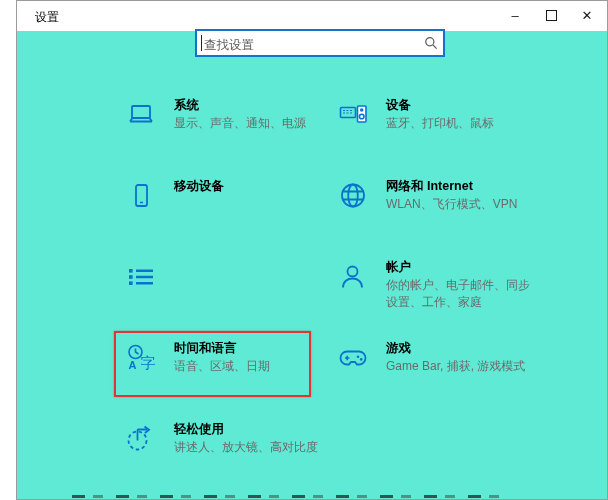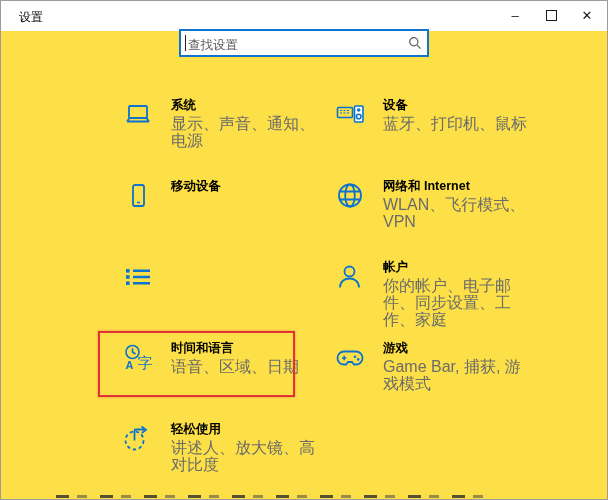--- a/index.html
+++ b/index.html
@@ -1,39 +1,39 @@
 <!DOCTYPE html>
 <html><head>
 <meta charset="utf-8">
 <style>
   html,body{margin:0;padding:0;background:#fff;}
   body{width:608px;height:500px;position:relative;font-family:"Liberation Sans","DejaVu Sans",sans-serif;-webkit-font-smoothing:antialiased;}
-  .window{position:absolute;inset:0;background:#fde047;border:1px solid #9b9b9b;box-sizing:border-box;overflow:hidden;}
+  .window{position:absolute;inset:0;background:#5eead4;border:1px solid #9b9b9b;box-sizing:border-box;overflow:hidden;margin-left:16px;}
 
   
   .titlebar{position:absolute;top:0;left:0;right:0;height:30px;background:#fff;}
   .window-title{position:absolute;left:18px;top:8px;font-size:12px;color:#000;}
   .controls{position:absolute;right:2px;top:1px;display:flex;}
   .ctrl-btn{width:36px;height:27px;display:flex;align-items:center;justify-content:center;color:#1a1a1a;font-size:13px;cursor:default;}
   .max-box{width:9px;height:9px;border:1px solid #1a1a1a;display:inline-block;}
 
   
   .search-wrap{position:absolute;left:178px;top:28px;width:250px;height:28px;}
   .search-input{width:100%;height:100%;box-sizing:border-box;border:2px solid #1374cf;padding:4px 26px 0 7px;font-size:12.5px;color:#333;outline:none;font-family:inherit;}
   .search-input::placeholder{color:#5a5a5a;opacity:1;}
   .caret{position:absolute;left:6px;top:6px;width:1px;height:16px;background:#222;}
   .mag{position:absolute;right:7px;top:7px;}
 
   
-  .grid{position:absolute;left:108px;top:90px;width:426px;display:grid;grid-template-columns:212px 212px;grid-auto-rows:81px;}
+  .grid{position:absolute;left:95px;top:90px;width:426px;display:grid;grid-template-columns:212px 212px;grid-auto-rows:81px;}
   .tile{display:flex;padding:6px 0 0 13px;box-sizing:border-box;cursor:default;}
   .icon-box{width:49px;flex:0 0 49px;padding-top:2px;}
   .tile-text{width:152px;}
   .tile-title{font-size:12.5px;font-weight:700;color:#000;line-height:16px;}
-  .tile-sub{font-size:16px;color:#6b6b6b;line-height:17px;margin-top:2px;}
+  .tile-sub{font-size:12px;color:#6b6b6b;line-height:17px;margin-top:2px;}
 
   
   .highlight-box{position:absolute;left:97px;top:330px;width:197px;height:66px;border:2px solid #e23434;box-sizing:border-box;pointer-events:none;box-shadow:0 0 2px rgba(226,52,52,.55);}
 
   
   .bottom-artifact{position:absolute;bottom:1px;left:55px;width:430px;height:3px;
     background:repeating-linear-gradient(90deg,rgba(45,45,45,.8) 0 13px,rgba(45,45,45,0) 13px 21px,rgba(70,70,70,.55) 21px 31px,rgba(70,70,70,0) 31px 44px);
     filter:blur(.4px);}
 
   svg.tico{display:block;}

